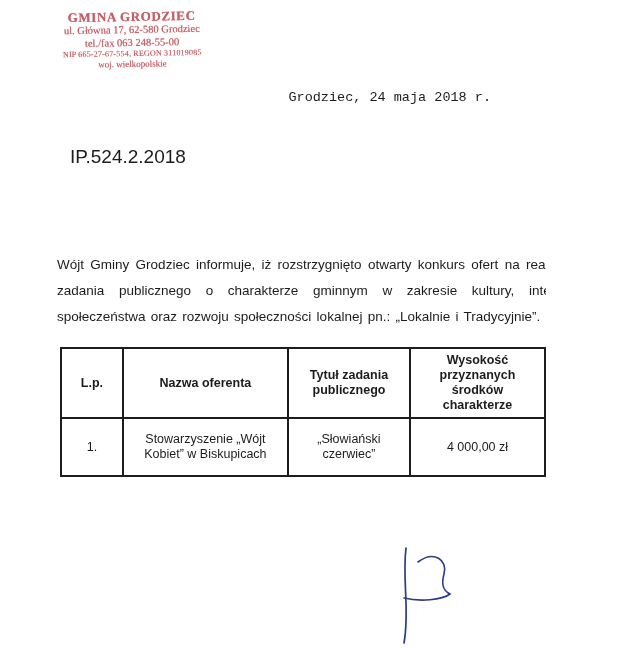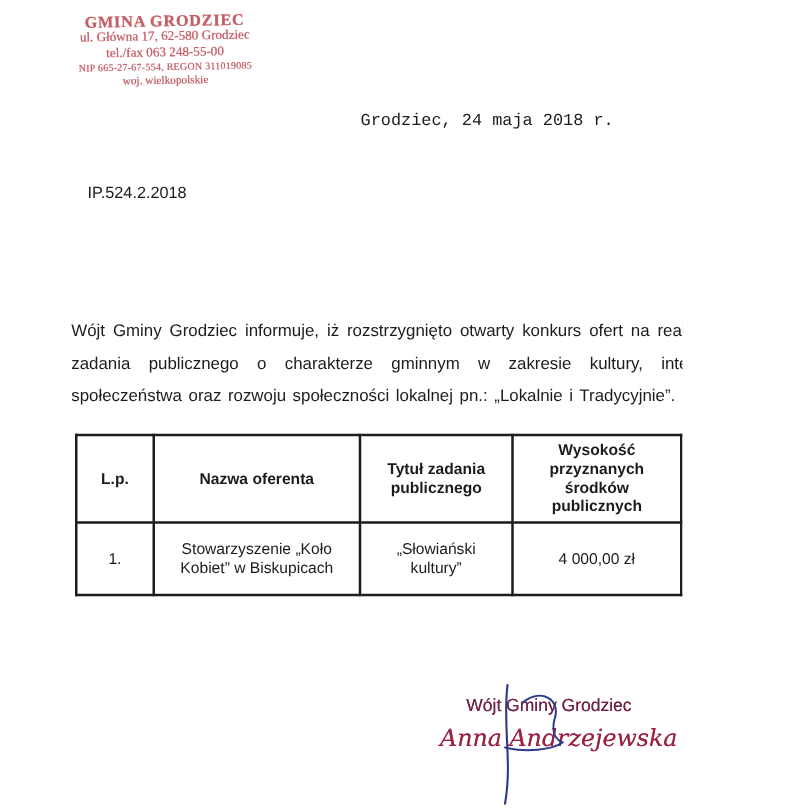--- a/index.html
+++ b/index.html
@@ -23,21 +23,21 @@
     text-shadow:0 0 .7px #c86a70;
     line-height:1.18;
   }
   .stamp-l1{font-size:13px;font-weight:bold;letter-spacing:.6px;}
   .stamp-l2{font-size:10.5px;}
   .stamp-l3{font-size:10.5px;}
   .stamp-l4{font-size:8px;letter-spacing:.2px;}
   .stamp-l5{font-size:9px;}
 
   .dateline{position:absolute;top:90px;right:55px;font-size:13.5px;font-family:Liberation Mono, monospace;}
-  .refnum{position:absolute;top:146px;left:70px;font-size:13px;}
+  .refnum{position:absolute;top:146px;left:70px;font-size:19px;}
   .doc-title{
     position:absolute;top:200px;left:0;width:100%;
     text-align:center;font-weight:bold;font-size:15px;letter-spacing:.5px;
   }
   .body-par{
     position:absolute;top:252px;left:57px;width:526px;
     font-size:13.5px;line-height:26px;text-align:justify;
     word-spacing:1.5px;
   }
 
@@ -92,32 +92,30 @@
 
 
   <div class="body-par">Wójt Gminy Grodziec informuje, iż rozstrzygnięto otwarty konkurs ofert na realizację zadania publicznego o charakterze gminnym w zakresie kultury, integracji społeczeństwa oraz rozwoju społeczności lokalnej pn.: „Lokalnie i Tradycyjnie”.</div>
 
   <table class="results">
     <tbody>
         <tr>
       <th class="col-lp">L.p.</th>
       <th class="col-nazwa">Nazwa oferenta</th>
       <th class="col-tytul">Tytuł zadania publicznego</th>
-      <th class="col-kwota">Wysokość przyznanych środków publicznych</th>
+      <th class="col-kwota">Wysokość przyznanych środków charakterze</th>
     </tr>
     <tr>
       <td>1.</td>
-      <td>Stowarzyszenie „Koło Kobiet” w Biskupicach</td>
-      <td>„Słowiański kultury”</td>
+      <td>Stowarzyszenie „Wójt Kobiet” w Biskupicach</td>
+      <td>„Słowiański czerwiec”</td>
       <td>4 000,00 zł</td>
     </tr>
   </tbody>
     </table>
 
-  <div class="sig-role">Wójt Gminy Grodziec</div>
-  <div class="sig-name">Anna Andrzejewska</div>
 
   <svg class="sig-ink" width="92" height="106" viewBox="0 0 92 106">
     <path d="M34,8 C30,40 38,70 32,103" fill="none" stroke="#2c3a8e" stroke-width="1.7" stroke-linecap="round"></path>
     <path d="M46,22 C62,10 76,20 72,34 C68,48 74,52 78,54 C70,60 48,62 32,58" fill="none" stroke="#2c3a8e" stroke-width="1.6" stroke-linecap="round"></path>
   </svg>
 
 </div>
 
 </body></html>

